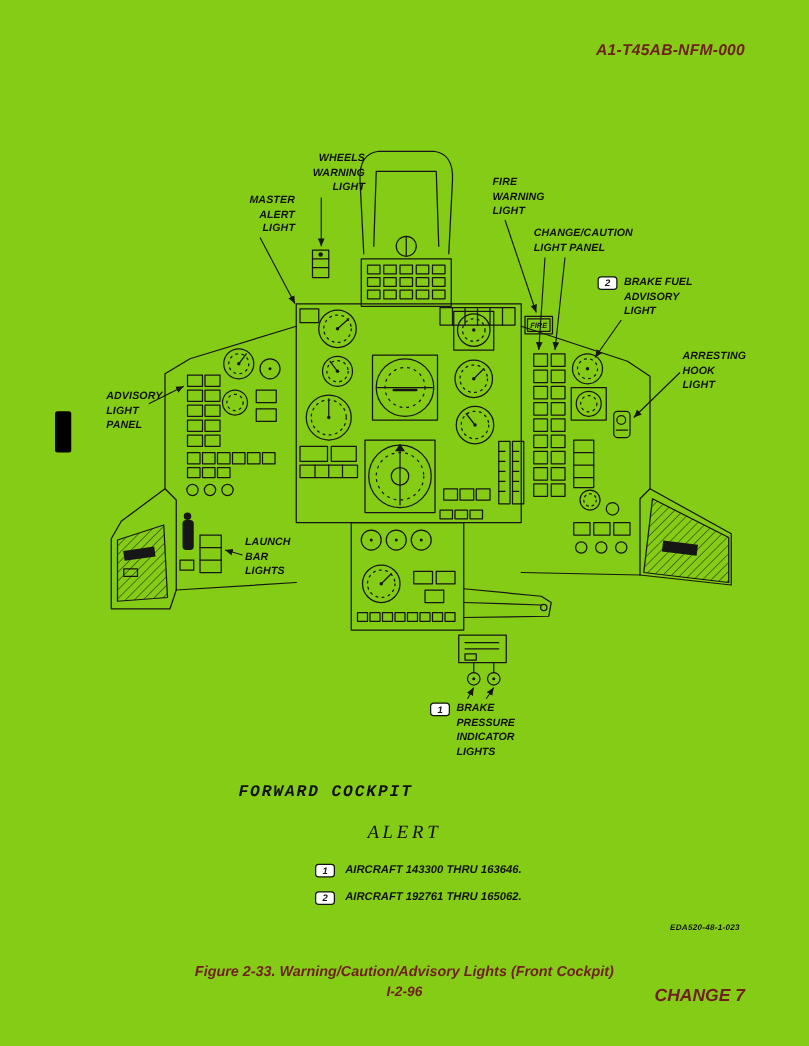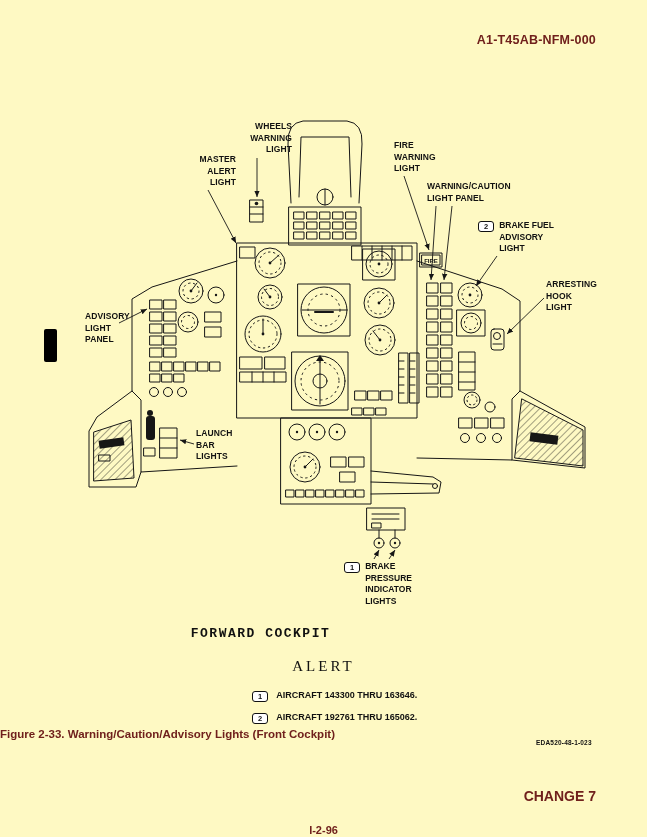--- a/index.html
+++ b/index.html
@@ -1,19 +1,19 @@
 <!DOCTYPE html>
 <html><head>
 <meta charset="utf-8">
 <style>
   * { margin:0; padding:0; box-sizing:border-box; }
   html,body { background:#ffffff; }
   .page {
-    position:relative; width:647px; height:837px; background:#fef9c3;
-    font-family:"Liberation Sans", sans-serif; color:#161616; overflow:hidden;
+    position:relative; width:647px; height:837px; background:#84cc16;
+    font-family:"Liberation Sans", sans-serif; color:#161616; overflow:hidden;font-style:italic;
   }
   .doc-header {
     position:absolute; top:33px; right:51px;
     font-size:12.5px; font-weight:bold; color:#70201c; letter-spacing:.2px;
   }
   .binding-mark {
     position:absolute; left:44px; top:329px; width:13px; height:33px;
     background:#000; border-radius:2px;
   }
   svg.diagram { position:absolute; left:0; top:0; }
@@ -45,26 +45,26 @@
     position:absolute; left:252px; display:flex; align-items:flex-start; gap:8px;
     font-size:9px; font-weight:bold; color:#111;
   }
   .legend-item.first { top:690px; }
   .legend-item.second { top:712px; }
   .drawing-number {
     position:absolute; left:536px; top:739px;
     font-size:6.5px; font-weight:bold; color:#111; letter-spacing:.2px;
   }
   .caption {
-    position:absolute; left:0; top:728px; width:647px; 
+    position:absolute; left:0; top:772px; width:647px; text-align:center;
     font-size:11.5px; font-weight:bold; color:#70201c;
   }
   .footer-page {
     position:absolute; left:0; top:788px; width:647px; text-align:center;
-    font-size:11px; font-weight:bold; color:#70201c;margin-top:36px;
+    font-size:11px; font-weight:bold; color:#70201c;
   }
   .footer-change {
     position:absolute; right:51px; top:788px;
     font-size:14px; font-weight:bold; color:#70201c;
   }
 </style>
 </head>
 <body>
 
 <div class="page">
@@ -366,21 +366,21 @@
 
   <div class="callout center" style="left:222px; top:121px; width:70px;">WHEELS
 WARNING
 LIGHT</div>
   <div class="callout center" style="left:178px; top:154px; width:58px;">MASTER
 ALERT
 LIGHT</div>
   <div class="callout" style="left:394px; top:140px; width:56px;">FIRE
 WARNING
 LIGHT</div>
-  <div class="callout" style="left:427px; top:181px; width:92px;">WARNING/CAUTION
+  <div class="callout" style="left:427px; top:181px; width:92px;">CHANGE/CAUTION
 LIGHT PANEL</div>
   <div class="ref-callout" style="left:478px; top:220px;">
     <span class="refbox">2</span>
     <span class="lbl">BRAKE FUEL
 ADVISORY
 LIGHT</span>
   </div>
   <div class="callout" style="left:546px; top:279px; width:60px;">ARRESTING
 HOOK
 LIGHT</div>

